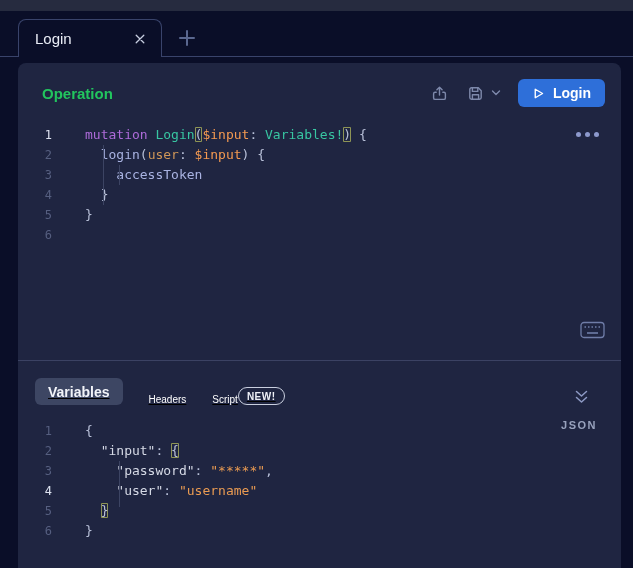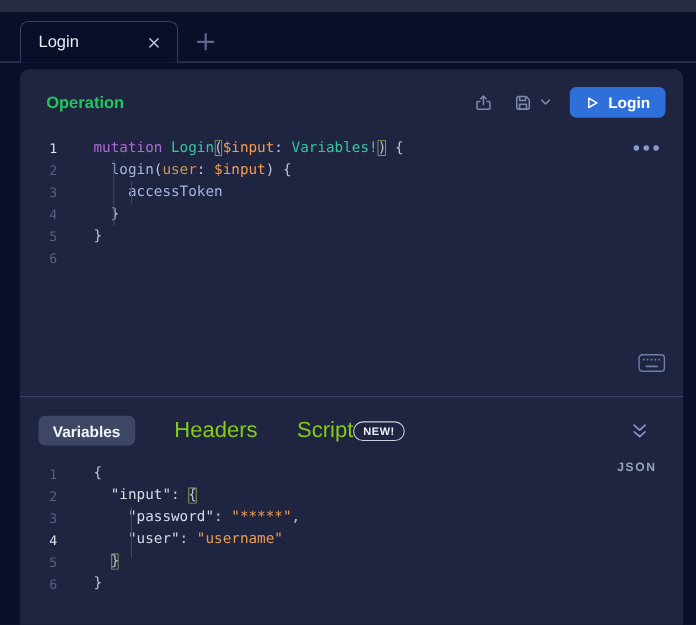--- a/index.html
+++ b/index.html
@@ -77,27 +77,27 @@
   .ctext .match { box-shadow: inset 0 0 0 1px var(--c-match, #8e9455); border-radius:1px; }
   .guide { position:absolute; width:1px; background:#3c4463; }
 
   .meatballs { position:absolute; top:69px; right:22px; display:flex; gap:4px; cursor:pointer; }
   .meatballs i { width:5px; height:5px; border-radius:50%; background:#8d99cc; }
   .kbd-hint { position:absolute; top:258px; right:16px; cursor:pointer; }
 
   .divider { position:absolute; top:297px; left:0; right:0; height:1px; background:#3b4263; }
 
   
-  .subtabs { position:absolute; top:315px; left:17px; right:32px; height:27px; display:flex; align-items:center; }
+  .subtabs { position:absolute; top:315px; left:17px; right:32px; height:27px; display:flex; align-items:flex-end;text-decoration:underline; }
   .subtab-pill {
     height:27px; padding:0 13px; border-radius:6px;
     background:#3d4663; color:#f2f4f9; font-size:14px; font-weight:bold;
     display:flex; align-items:center; cursor:pointer;
   }
-  .subtab { color:#84cc16; font-size:20px; margin-left:36px; cursor:pointer; }
+  .subtab { color:#ffffff; font-size:10px; margin-left:26px; cursor:pointer; }
   .new-badge {
     padding:3px 8px 2px 8px;
     border:1px solid #c9cfdf; border-radius:9px;
     color:#eef0f7; font-size:10px; font-weight:bold; letter-spacing:0.5px;
   }
   .collapse-btn { margin-left:auto; display:flex; cursor:pointer; }
   .mode-label {
     position:absolute; top:356px; right:24px;
     color:#98a2bd; font-size:11px; letter-spacing:1.5px; font-weight:bold;text-align:right;
   }

